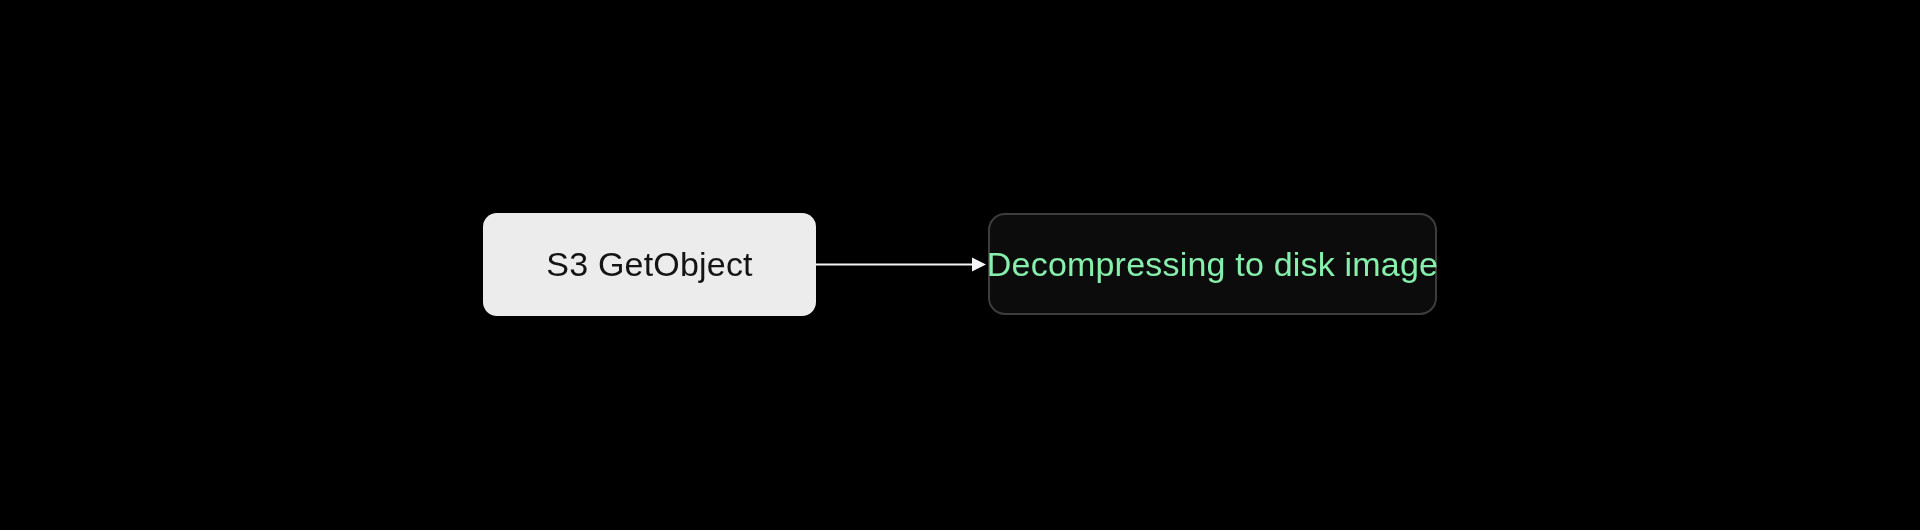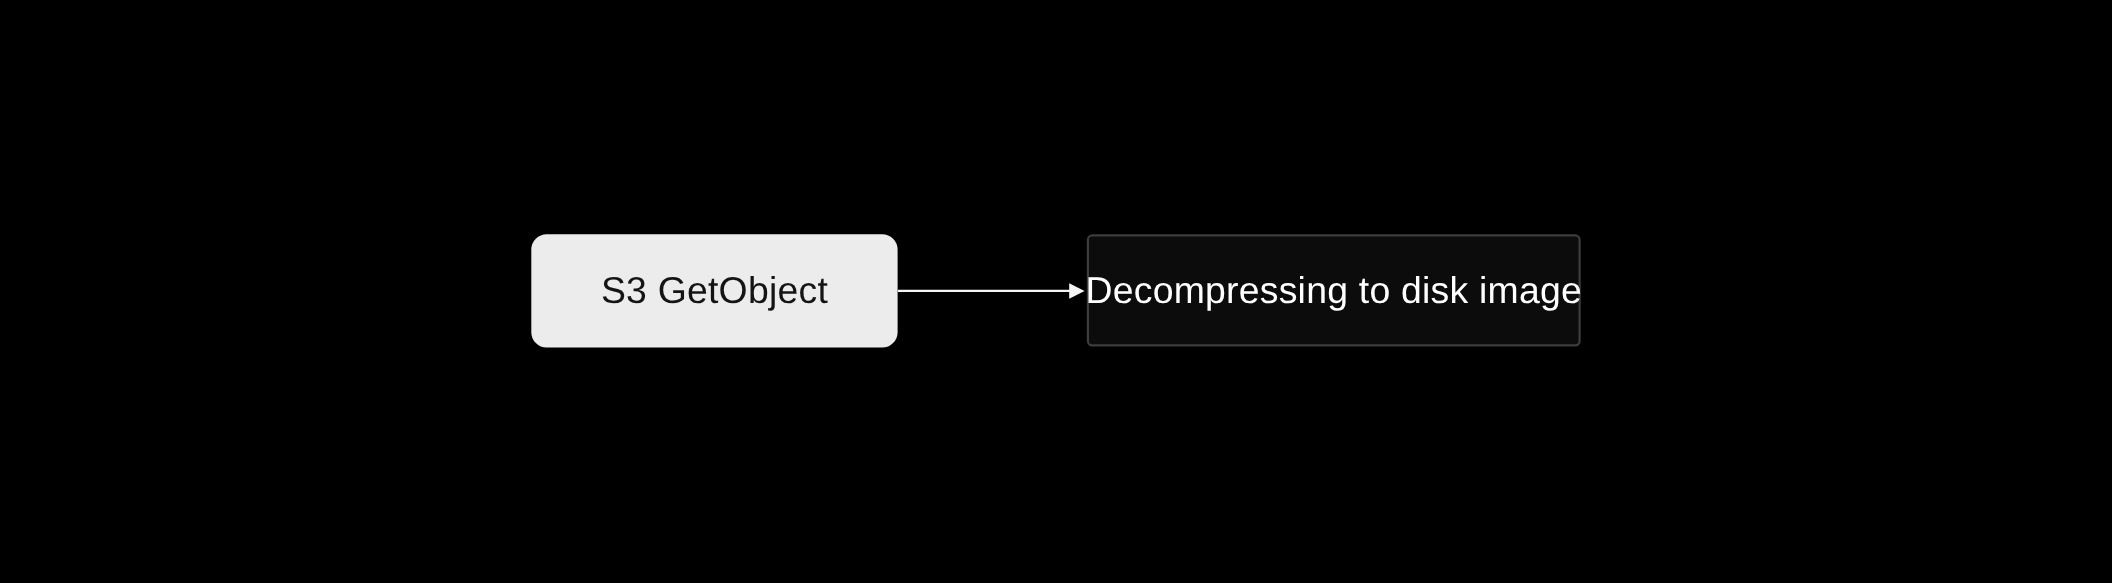--- a/index.html
+++ b/index.html
@@ -40,23 +40,23 @@
     color: #141414;
     border-radius: 14px;
   }
 
   .node-dark {
     left: 988px;
     top: 213px;
     width: 449px;
     height: 102px;
     background: #0c0c0c;
-    color: #ffffff;
+    color: #86efac;
     border: 2px solid #3d3d3d;
-    border-radius: 5px;
+    border-radius: 17px;
   }
 
   .edge {
     position: absolute;
     left: 816px;
     top: 253px;
     width: 172px;
     height: 23px;
   }
 </style>

